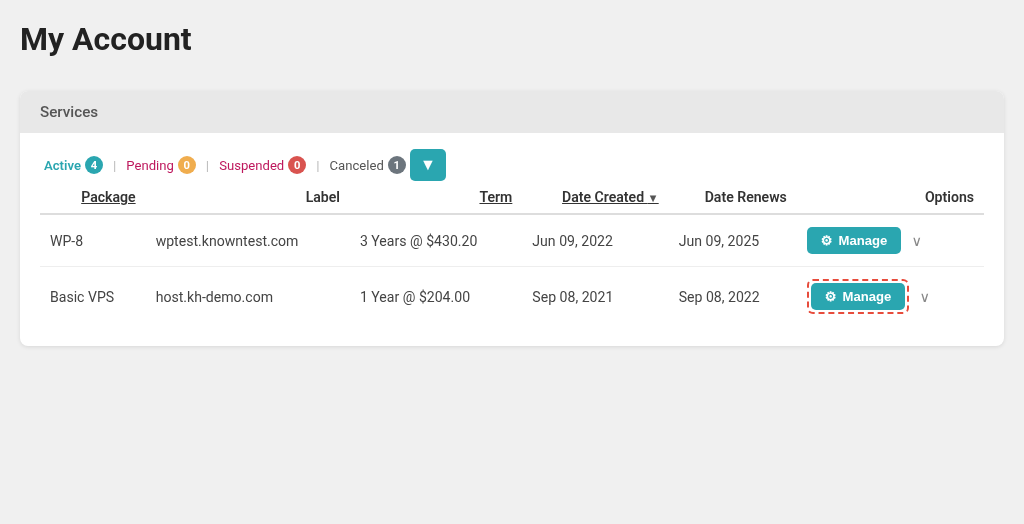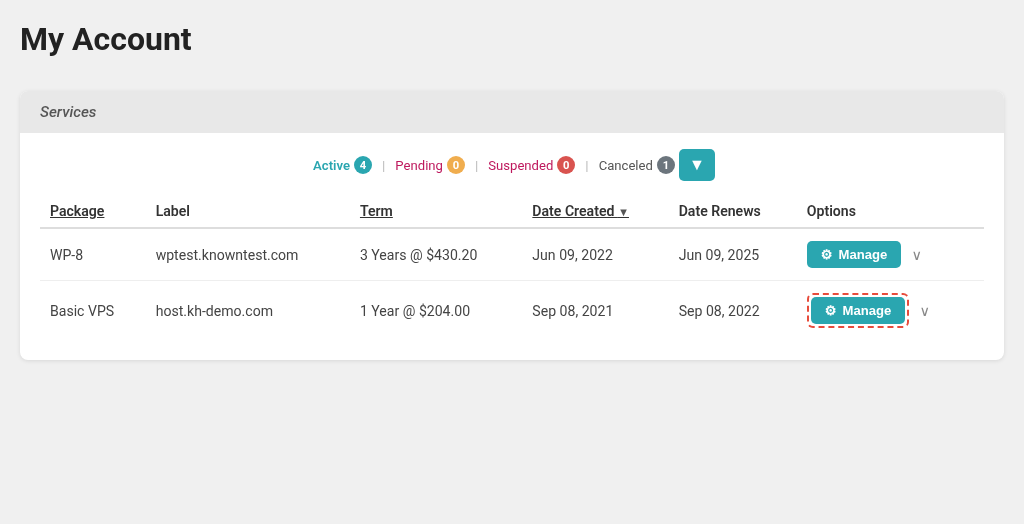--- a/index.html
+++ b/index.html
@@ -21,30 +21,28 @@
       border-radius: 8px;
       box-shadow: 0 1px 4px rgba(0,0,0,0.1);
       overflow: hidden;
     }
     .card-header {
       background: #e8e8e8;
       padding: 12px 20px;
       font-size: 0.95rem;
       font-weight: 500;
       color: #555;
-      font-style: italic;
     }
     .card-body {
       padding: 16px 20px 20px;
     }
     .filter-bar {
       display: flex;
       align-items: center;
-      justify-content: center;
-      margin-bottom: 14px;
+      justify-content: flex-start;
     }
     .filter-tabs {
       display: flex;
       align-items: center;
       gap: 6px;
       font-size: 0.82rem;
     }
     .filter-tab {
       display: flex;
       align-items: center;
@@ -97,21 +95,21 @@
     }
     table {
       width: 100%;
       border-collapse: collapse;
       font-size: 0.88rem;
     }
     thead tr {
       border-bottom: 2px solid #ddd;
     }
     thead th {
-      text-align: left;
+      text-align: right;
       padding: 8px 10px;
       font-weight: 600;
       color: #333;
       white-space: nowrap;
     }
     thead th.sortable {
       text-decoration: underline;
       cursor: pointer;
     }
     tbody tr {

